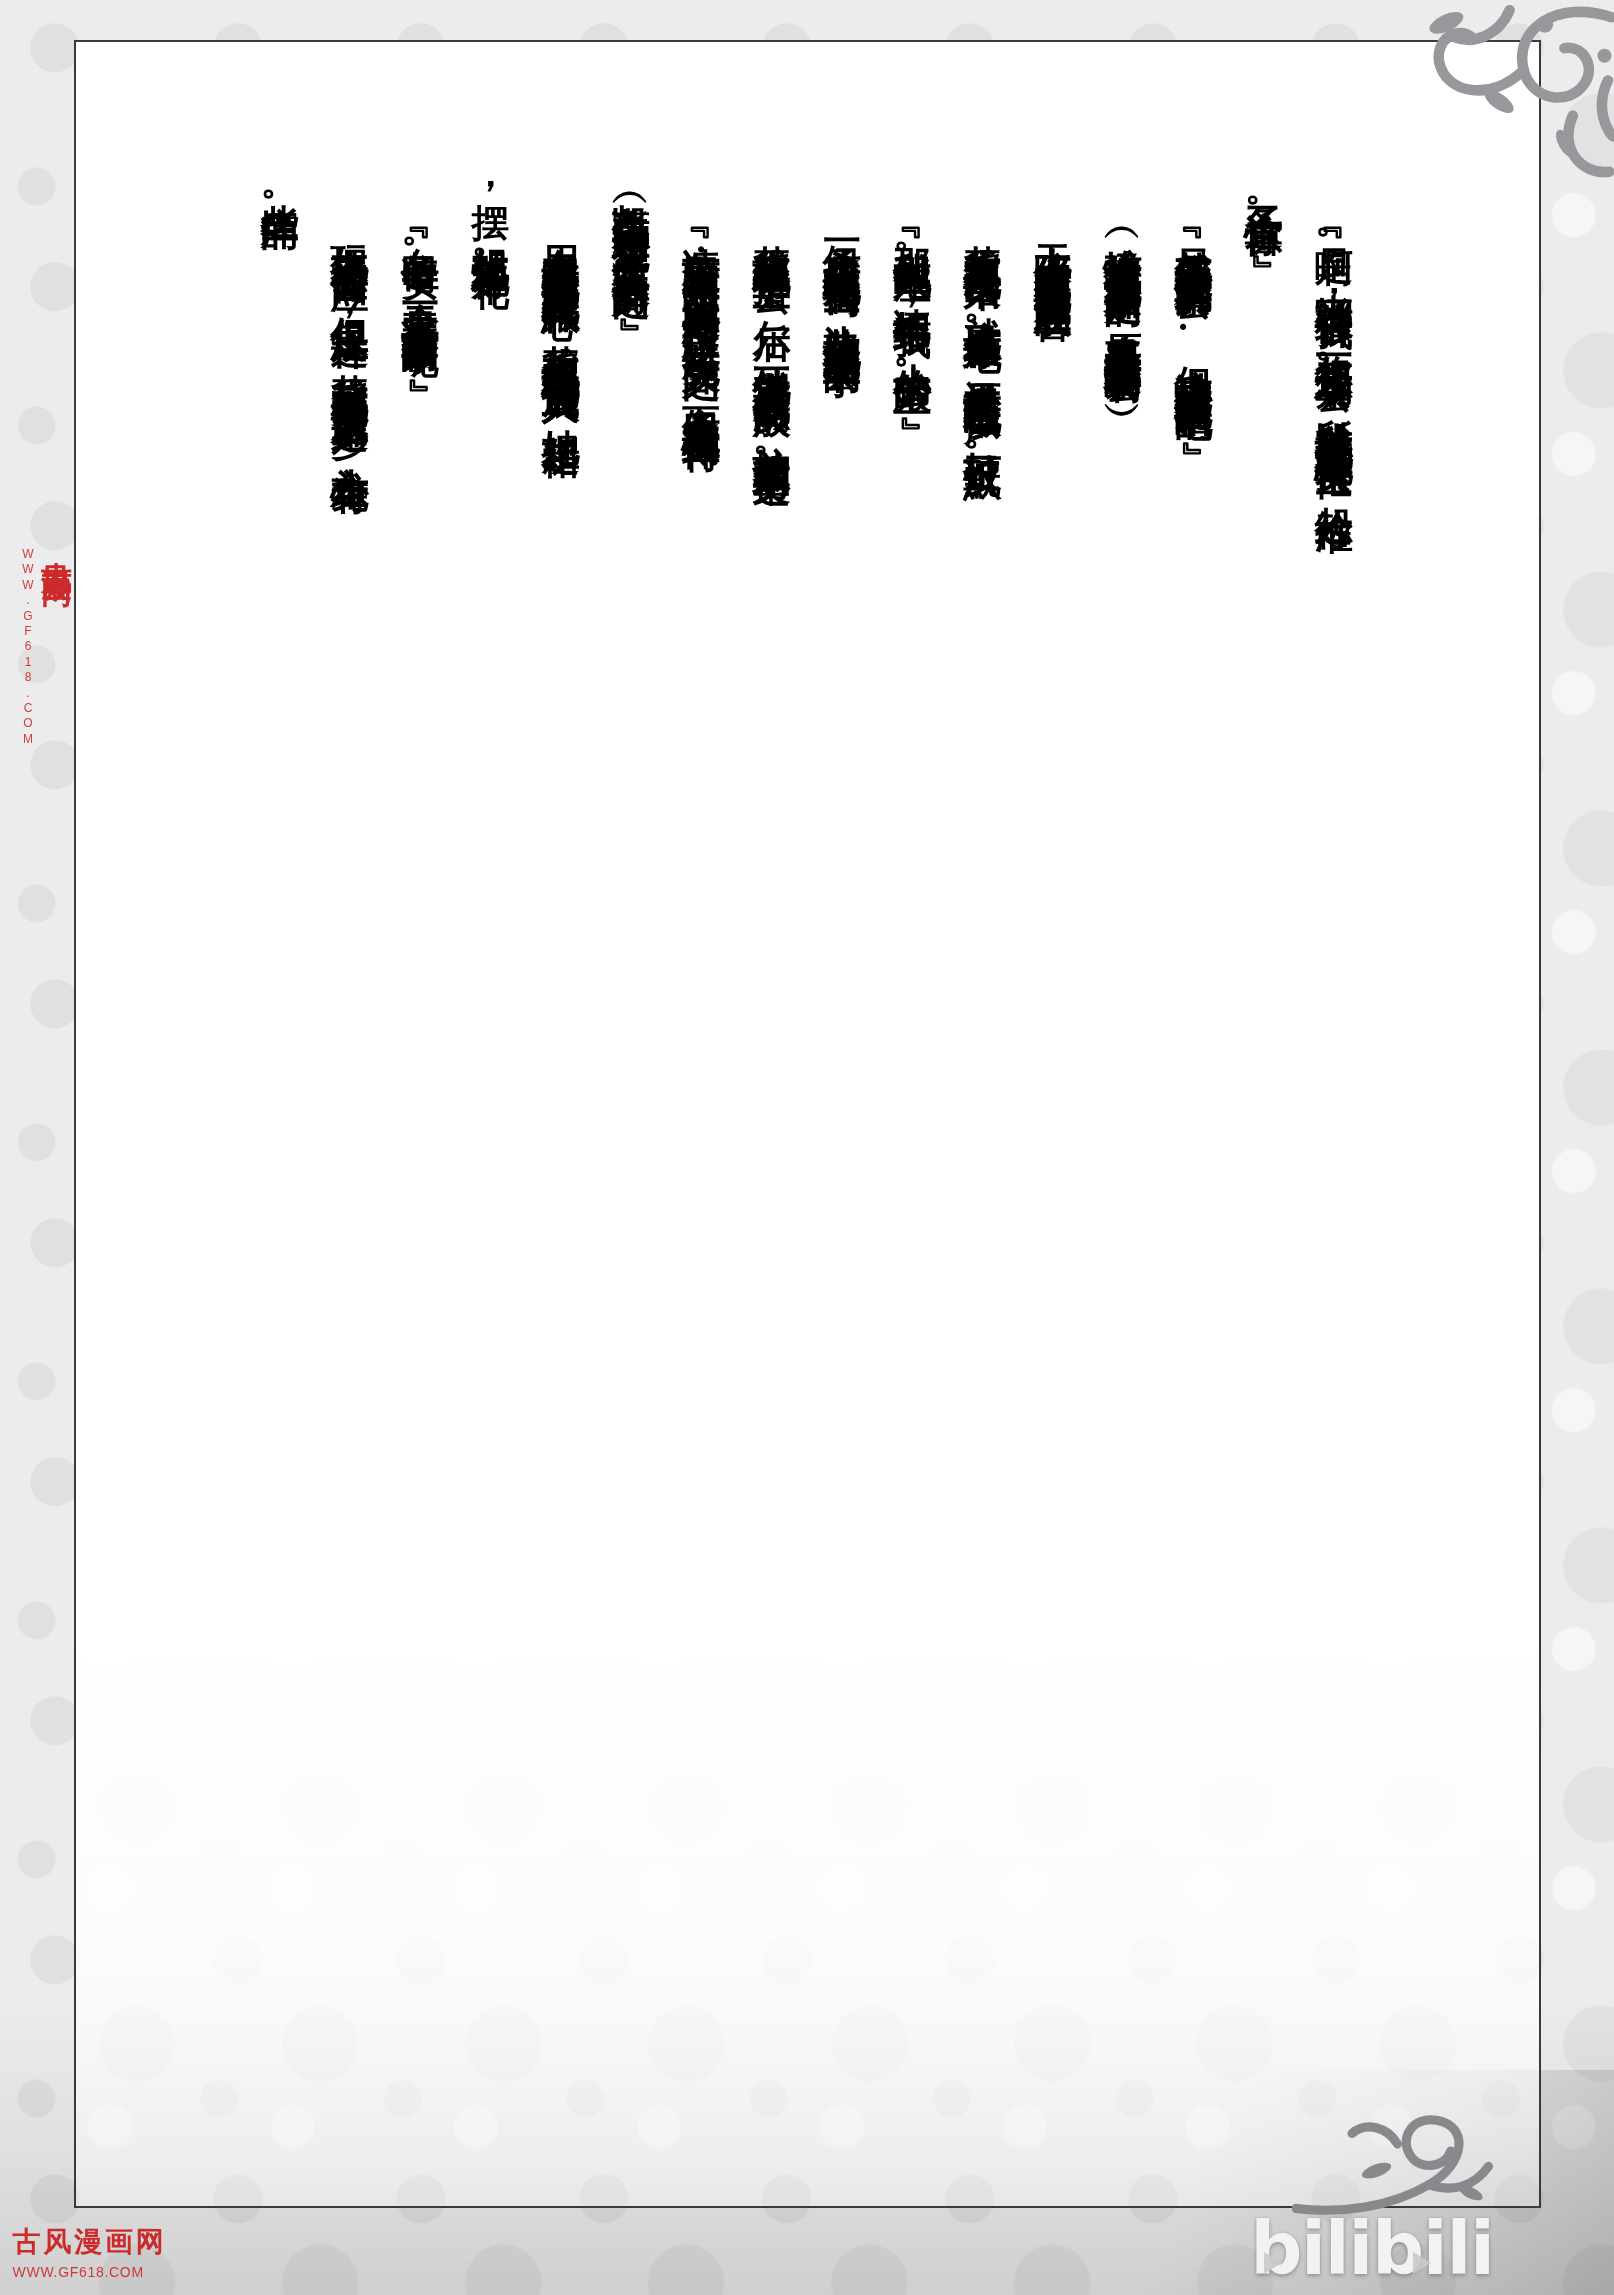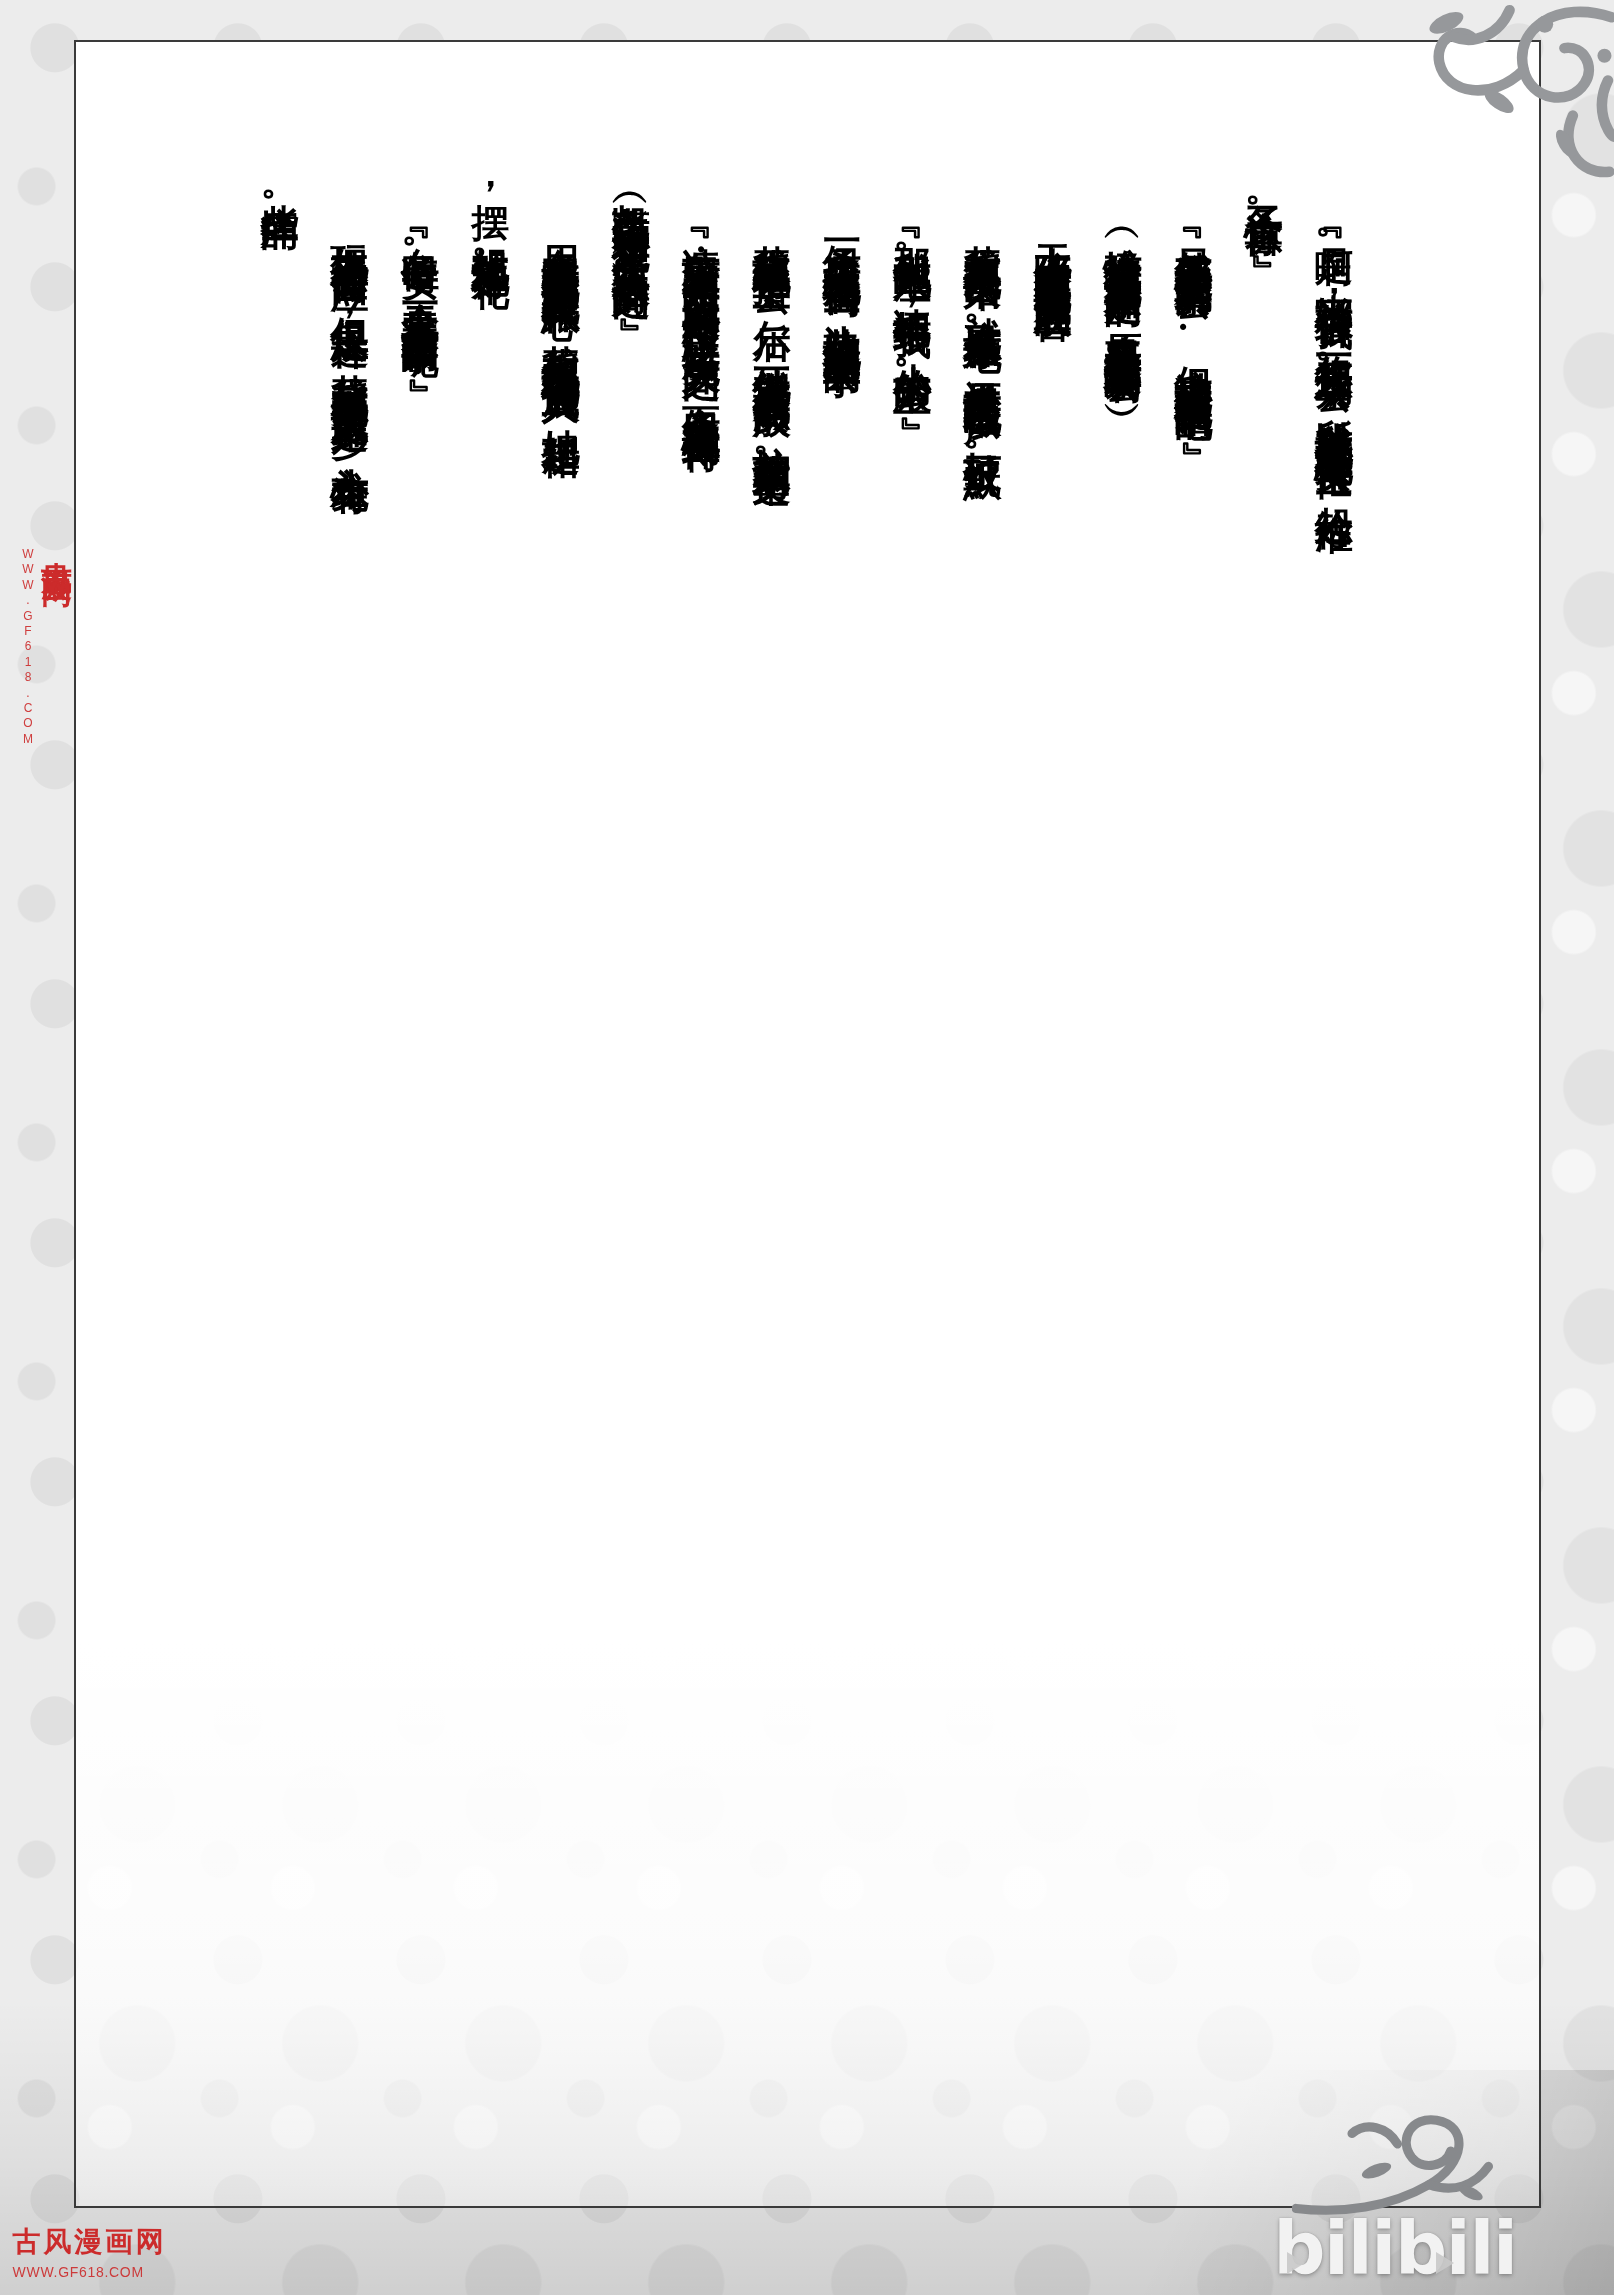--- a/index.html
+++ b/index.html
@@ -58,20 +58,21 @@
   .wm-top-left .wm-site { font-size:31px; letter-spacing:4.2px; font-weight:700; }
   .wm-top-left .wm-url  { font-size:12px; letter-spacing:1.4px; margin-top:9.8px; opacity:0.9; }
   .wm-bottom-left { position:absolute; left:12.6px; bottom:15.4px; }
   .wm-bottom-left .wm-site { font-size:28px; letter-spacing:2.8px; font-weight:700; }
   .wm-bottom-left .wm-url  { font-size:14px; letter-spacing:0.7px; margin-top:2.8px; opacity:0.9; }
 
   
   .reader-logo {
     position:absolute; right:49px; bottom:9.8px; display:flex; align-items:flex-end;
     font-family:"DejaVu Sans","Liberation Sans",sans-serif;
+    gap:23px;
   }
   .brand {
     position:relative;
     font-size:73px; font-weight:bold; letter-spacing:-1.4px; line-height:1;
     color:#f2f2f2; text-shadow:0 2.1px 4.2px rgba(0,0,0,0.25), 0 0 1.4px rgba(120,120,120,0.6);
   }
   .play-icon {
     position:absolute; width:0; height:0;
     border-top:11.2px solid transparent; border-bottom:11.2px solid transparent;
     border-left:18px solid #c9c9c9; opacity:0.9;

